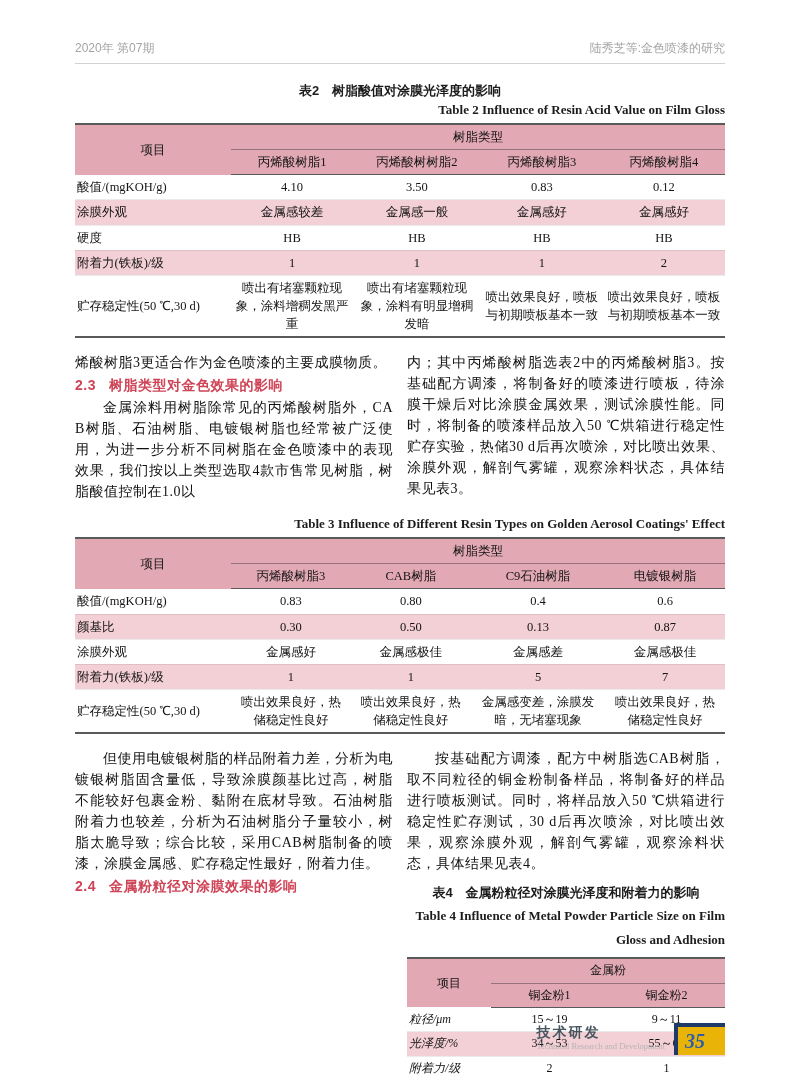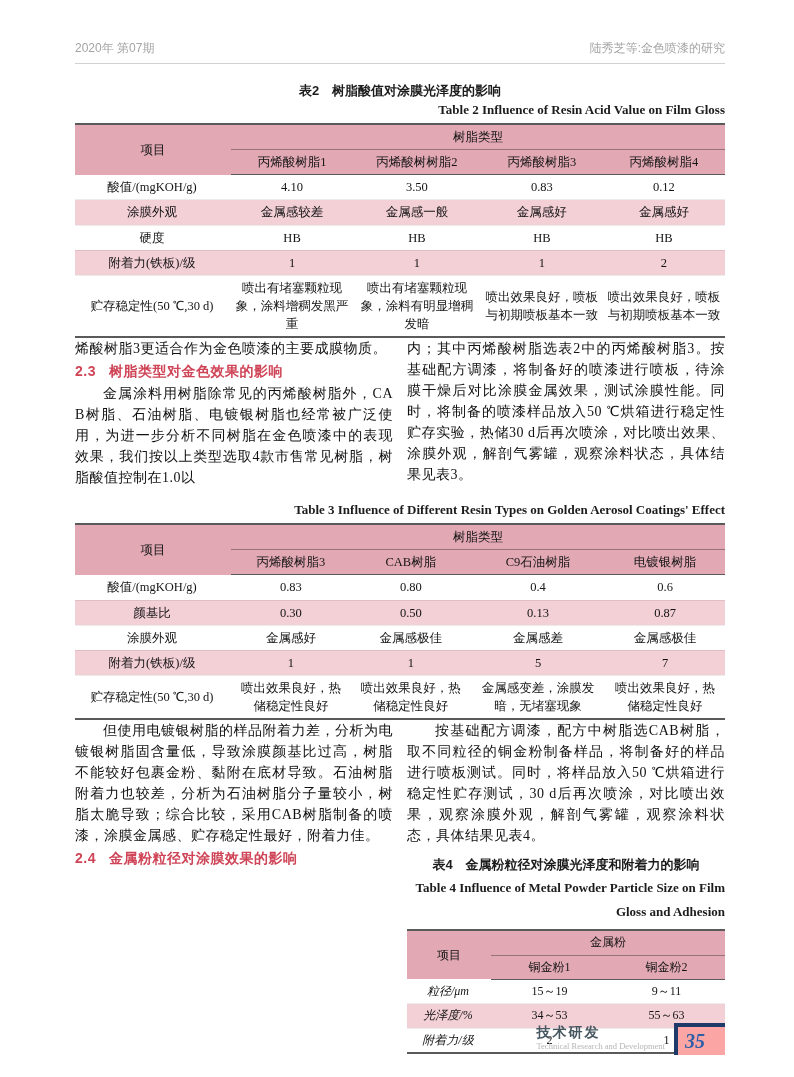--- a/index.html
+++ b/index.html
@@ -34,28 +34,28 @@
     width:100%;border-collapse:collapse;margin-top:5px;
     font-size:12.5px;line-height:1.45;
     border-top:2px solid #5a5a5a;border-bottom:2px solid #5a5a5a;
   }
   table.paper-table thead{background:#e2a9b4;}
   table.paper-table thead tr:last-child th{border-bottom:1.5px solid #5a5a5a;}
   table.paper-table th, table.paper-table td{
     font-weight:normal;padding:3px 4px;text-align:center;vertical-align:middle;
   }
   table.paper-table th.spanner-th{border-bottom:1px solid #96737c;}
-  table.paper-table td.row-label{text-align:center;padding-left:2px;}
+  table.paper-table td.row-label{text-align:left;padding-left:2px;}
   table.paper-table tbody tr:nth-child(even){background:#f3cfd6;}
   table.paper-table tbody tr + tr{border-top:1px solid rgba(0,0,0,0.08);}
   table.paper-table td.row-label{width:150px;}
   table.t4{font-size:12px;}
   table.t4 td.row-label{width:78px;font-style:italic;}
   
-  .two-col{display:flex;gap:14px;margin-top:0;}
+  .two-col{display:flex;gap:14px;margin-top:14px;}
   .col{flex:1;min-width:0;}
   p.body{
     margin:0;font-size:14px;line-height:21px;letter-spacing:0.5px;
     text-align:justify;word-break:break-all;color:#111;
   }
   p.indent{text-indent:2em;}
   h3.sec{
     margin:1px 0;font-size:14px;line-height:22px;font-weight:bold;color:#cf4557;
     font-family:"Liberation Sans", sans-serif;letter-spacing:0.5px;
   }
@@ -73,21 +73,21 @@
     font-size:14px;font-weight:bold;color:#47565f;letter-spacing:2px;line-height:15px;
   }
   .footer-en{
     font-family:Liberation Serif, serif;
     font-size:8.5px;color:#b5b5b5;line-height:11px;margin-top:1px;
   }
   .page-box{
     width:40px;height:28px;
     border-top:4px solid #1e3a68;border-left:4px solid #1e3a68;
     display:flex;align-items:center;justify-content:flex-start;
-    padding-left:7px;background:#fca5a5;
+    padding-left:7px;background:#eab308;
   }
   .page-num{
     font-family:"Liberation Serif", serif;font-style:italic;font-weight:bold;
     font-size:20px;color:#2b5ea7;line-height:1;
   }
 </style>
 </head>
 <body>
 
 <div class="page">

